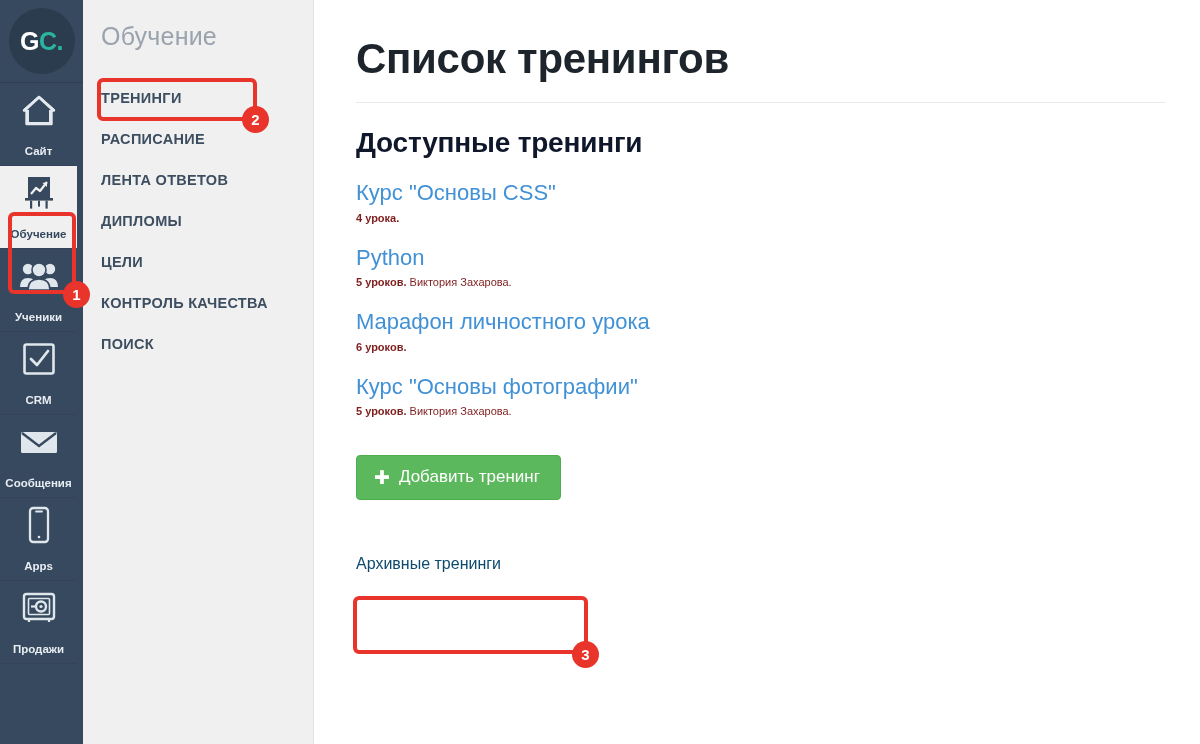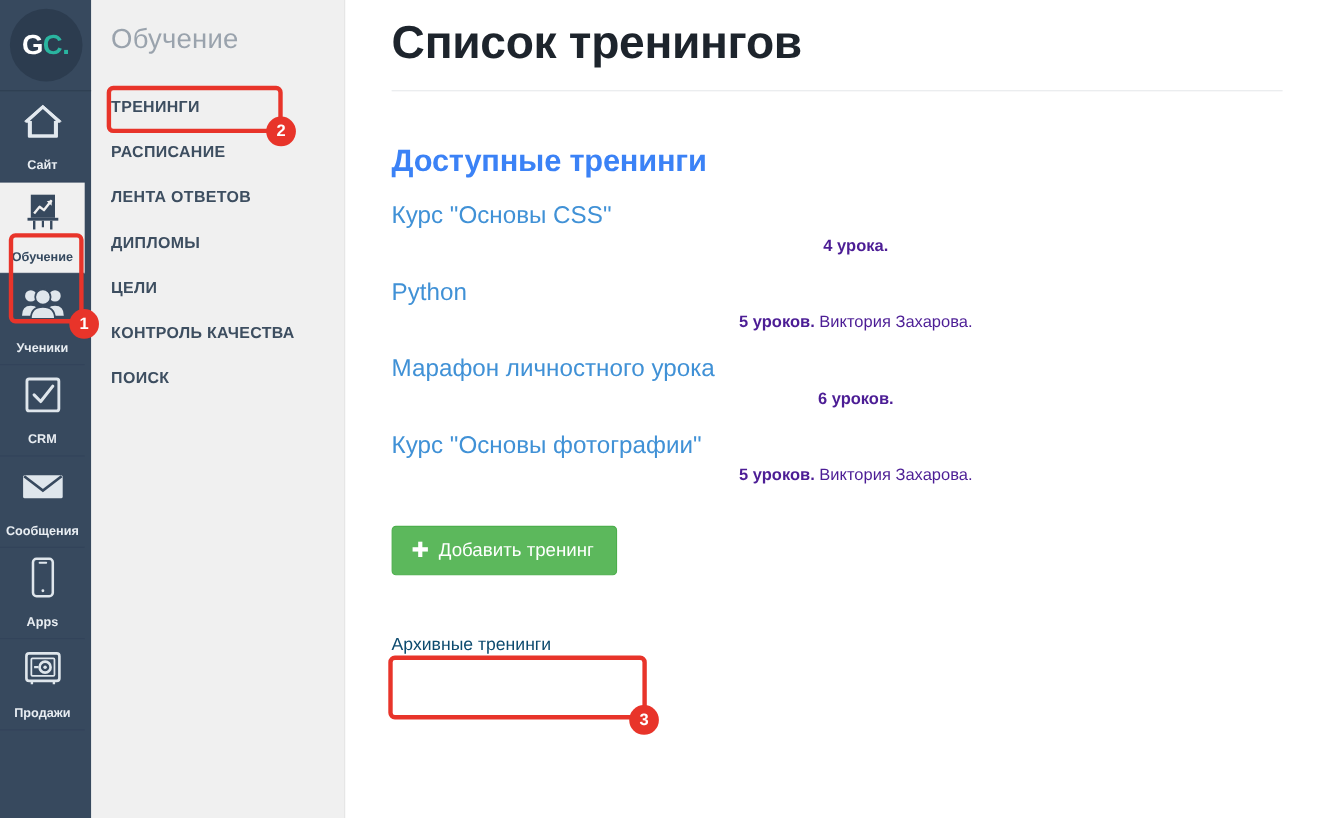--- a/index.html
+++ b/index.html
@@ -67,39 +67,39 @@
     font-size: 14.5px; font-weight: bold; color: #3d4e60;
     letter-spacing: 0.3px;
     padding: 0 0 0 18px;
     height: 41px; display: flex; align-items: center;
     cursor: pointer; position: relative;
   }
 
   
   .main {
     flex: 1; height: 744px; background: #ffffff;
-    padding: 16px 0 0 42px;
+    padding: 36px 0 0 42px;
     position: relative;
   }
   .page-title {
     font-size: 42px; font-weight: bold; color: #1d242c;
     letter-spacing: -0.3px; line-height: 1.1;
   }
   .divider { height: 1px; background: #e7e9eb; margin: 20px 0 0 0; width: 810px; }
   .section-title {
-    font-size: 28px; font-weight: bold; color: #3b82f6;
-    margin-top: 47px; letter-spacing: -0.2px;
+    font-size: 28px; font-weight: bold; color: #0f172a;
+    margin-top: 24px; letter-spacing: -0.2px;
   }
   .course { margin-top: 20px; }
   .course-link {
     display: inline-block;
     font-size: 22px; color: #4091d6; text-decoration: none;
     line-height: 1.25; cursor: pointer;
   }
-  .course-meta { font-size: 15px; color: #4c1d95; margin-top: 5px; text-align: center; }
+  .course-meta { font-size: 11px; color: #7f1d1d; margin-top: 5px; }
   .course-meta b { font-weight: bold; }
   .course-meta span.author { font-weight: normal; }
 
   .add-btn {
     margin-top: 38px;
     display: inline-flex; align-items: center; gap: 9px;
     background: #5cb85c; border: 1px solid #4cae4c;
     color: #ffffff; font-size: 17px;
     padding: 11px 20px 12px 17px;
     border-radius: 4px; cursor: pointer;

